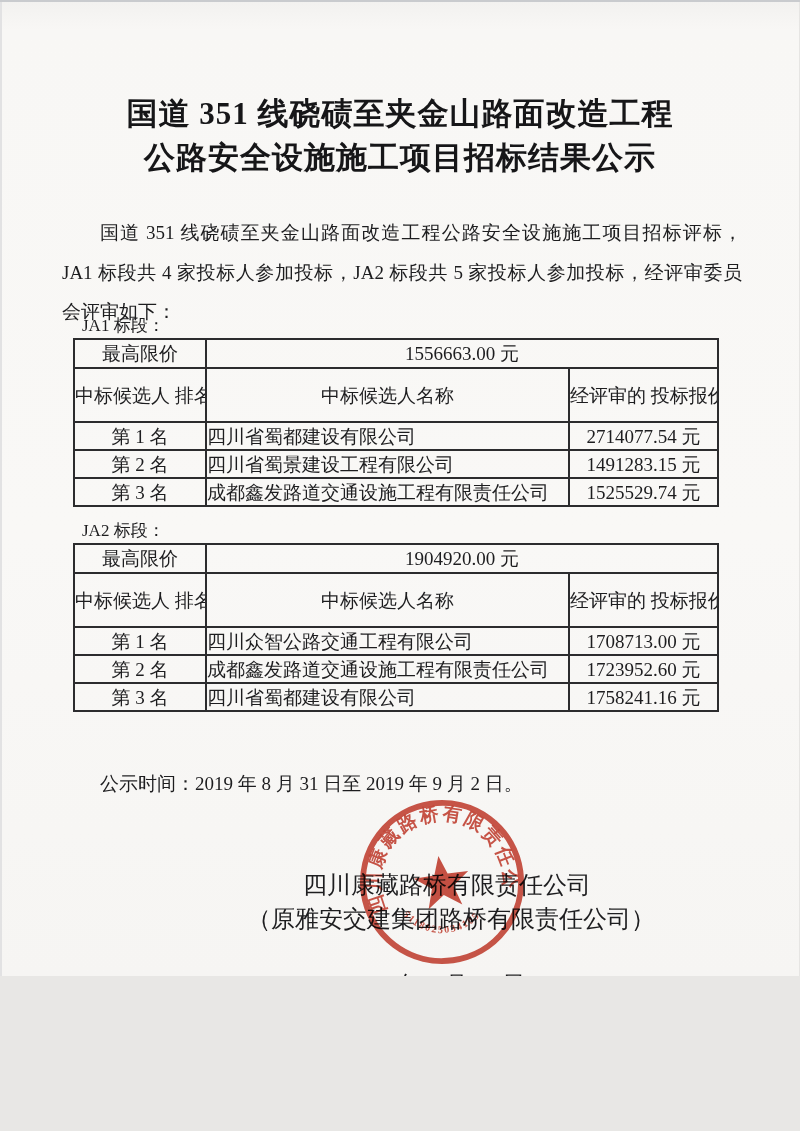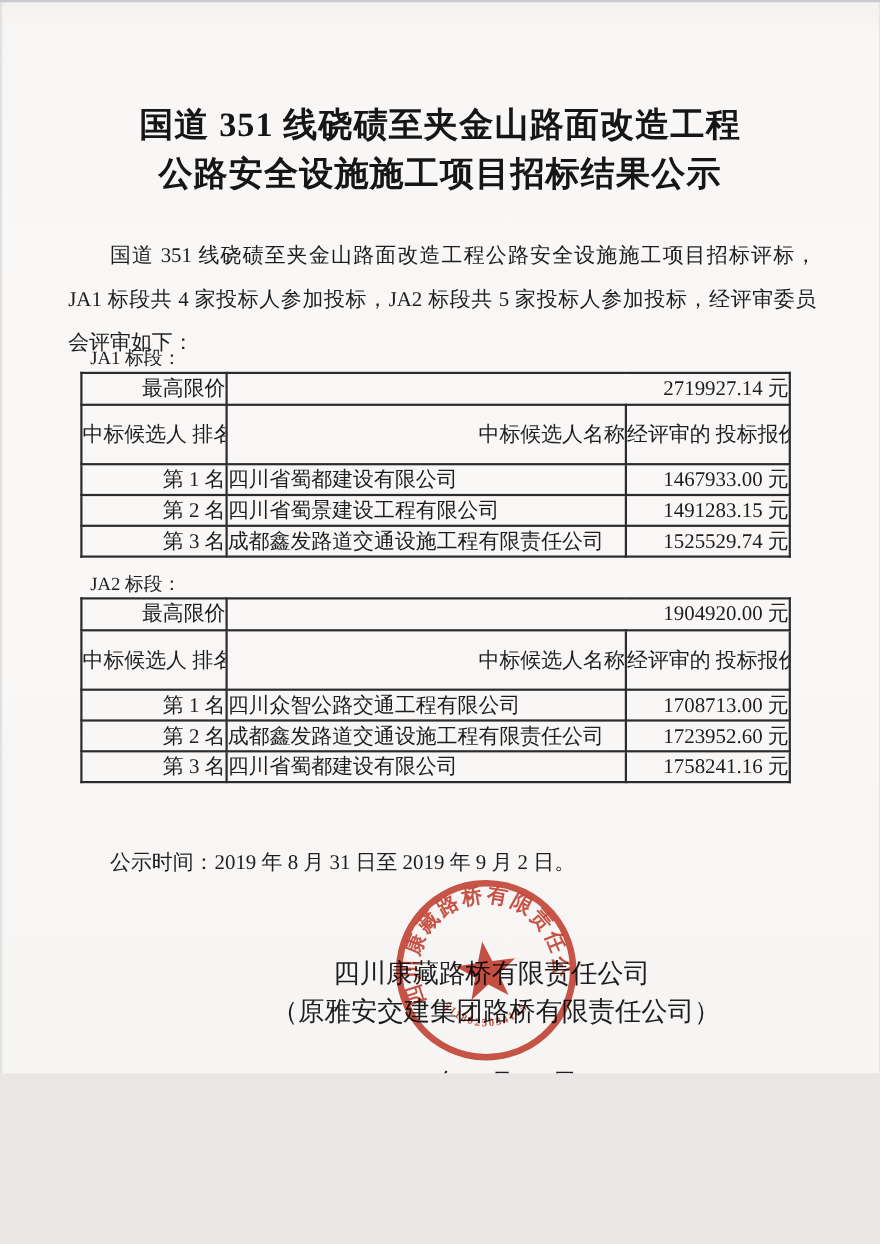--- a/index.html
+++ b/index.html
@@ -30,21 +30,21 @@
   .lbl-ja2{top:519px;}
   .tbl-wrap{position:absolute;left:73px;width:644px;}
   .tbl-ja1{top:338px;}
   .tbl-ja2{top:543px;}
   table.bid{border-collapse:collapse;width:644px;table-layout:fixed;}
   table.bid td{
     border:2px solid #2c2c2e;
     font-size:19px;line-height:23px;
     padding:0;overflow:hidden;white-space:nowrap;
   }
-  td.cc{text-align:right;}
+  td.cc{text-align:center;}
   td.name{padding-left:12px;text-align:left;}
   td.pre{white-space:pre-line;text-align:center;line-height:25px;}
   tr.r-max td{height:27px;}
   tr.r-head td{height:52px;}
   tr.r-data td{height:26px;}
   .pub-line{position:absolute;left:62px;top:771px;width:680px;font-size:19px;text-indent:2em;}
   .sig{position:absolute;transform:translateX(-50%);white-space:nowrap;z-index:2;}
   .sig-company{left:447px;top:869px;font-size:24px;}
   .sig-former{left:451px;top:903px;font-size:24px;}
   .sig-date{left:436px;top:969px;font-size:23px;}
@@ -78,33 +78,33 @@
   <div class="tbl-wrap tbl-ja1">
     <table class="bid">
       <colgroup>
           <col style="width:132px">
           <col style="width:363px">
           <col style="width:149px">
         </colgroup>
       <tbody>
           <tr class="r-max">
         <td class="cc">最高限价</td>
-        <td class="cc" colspan="2">2719927.14 元</td>
+        <td class="cc" colspan="2">1556663.00 元</td>
       </tr>
       <tr class="r-head">
         <td class="pre">中标候选人
 排名</td>
         <td class="cc">中标候选人名称</td>
         <td class="pre">经评审的
 投标报价</td>
       </tr>
       <tr class="r-data">
         <td class="cc">第 1 名</td>
         <td class="name">四川省蜀都建设有限公司</td>
-        <td class="cc">1467933.00 元</td>
+        <td class="cc">2714077.54 元</td>
       </tr>
       <tr class="r-data">
         <td class="cc">第 2 名</td>
         <td class="name">四川省蜀景建设工程有限公司</td>
         <td class="cc">1491283.15 元</td>
       </tr>
       <tr class="r-data">
         <td class="cc">第 3 名</td>
         <td class="name">成都鑫发路道交通设施工程有限责任公司</td>
         <td class="cc">1525529.74 元</td>

